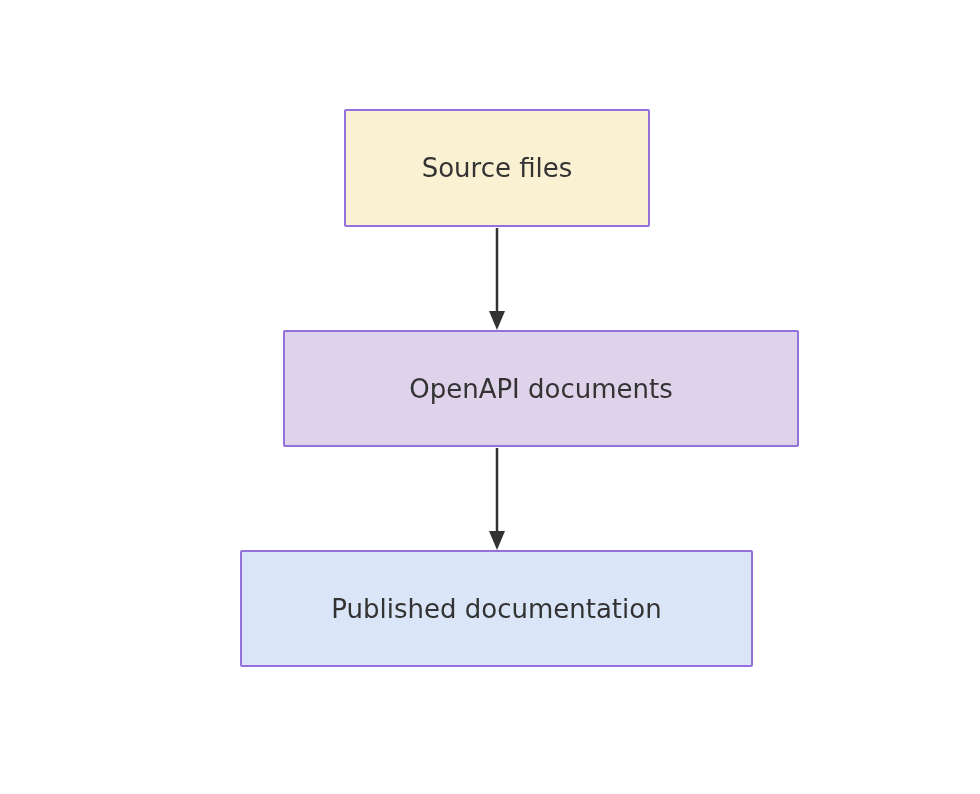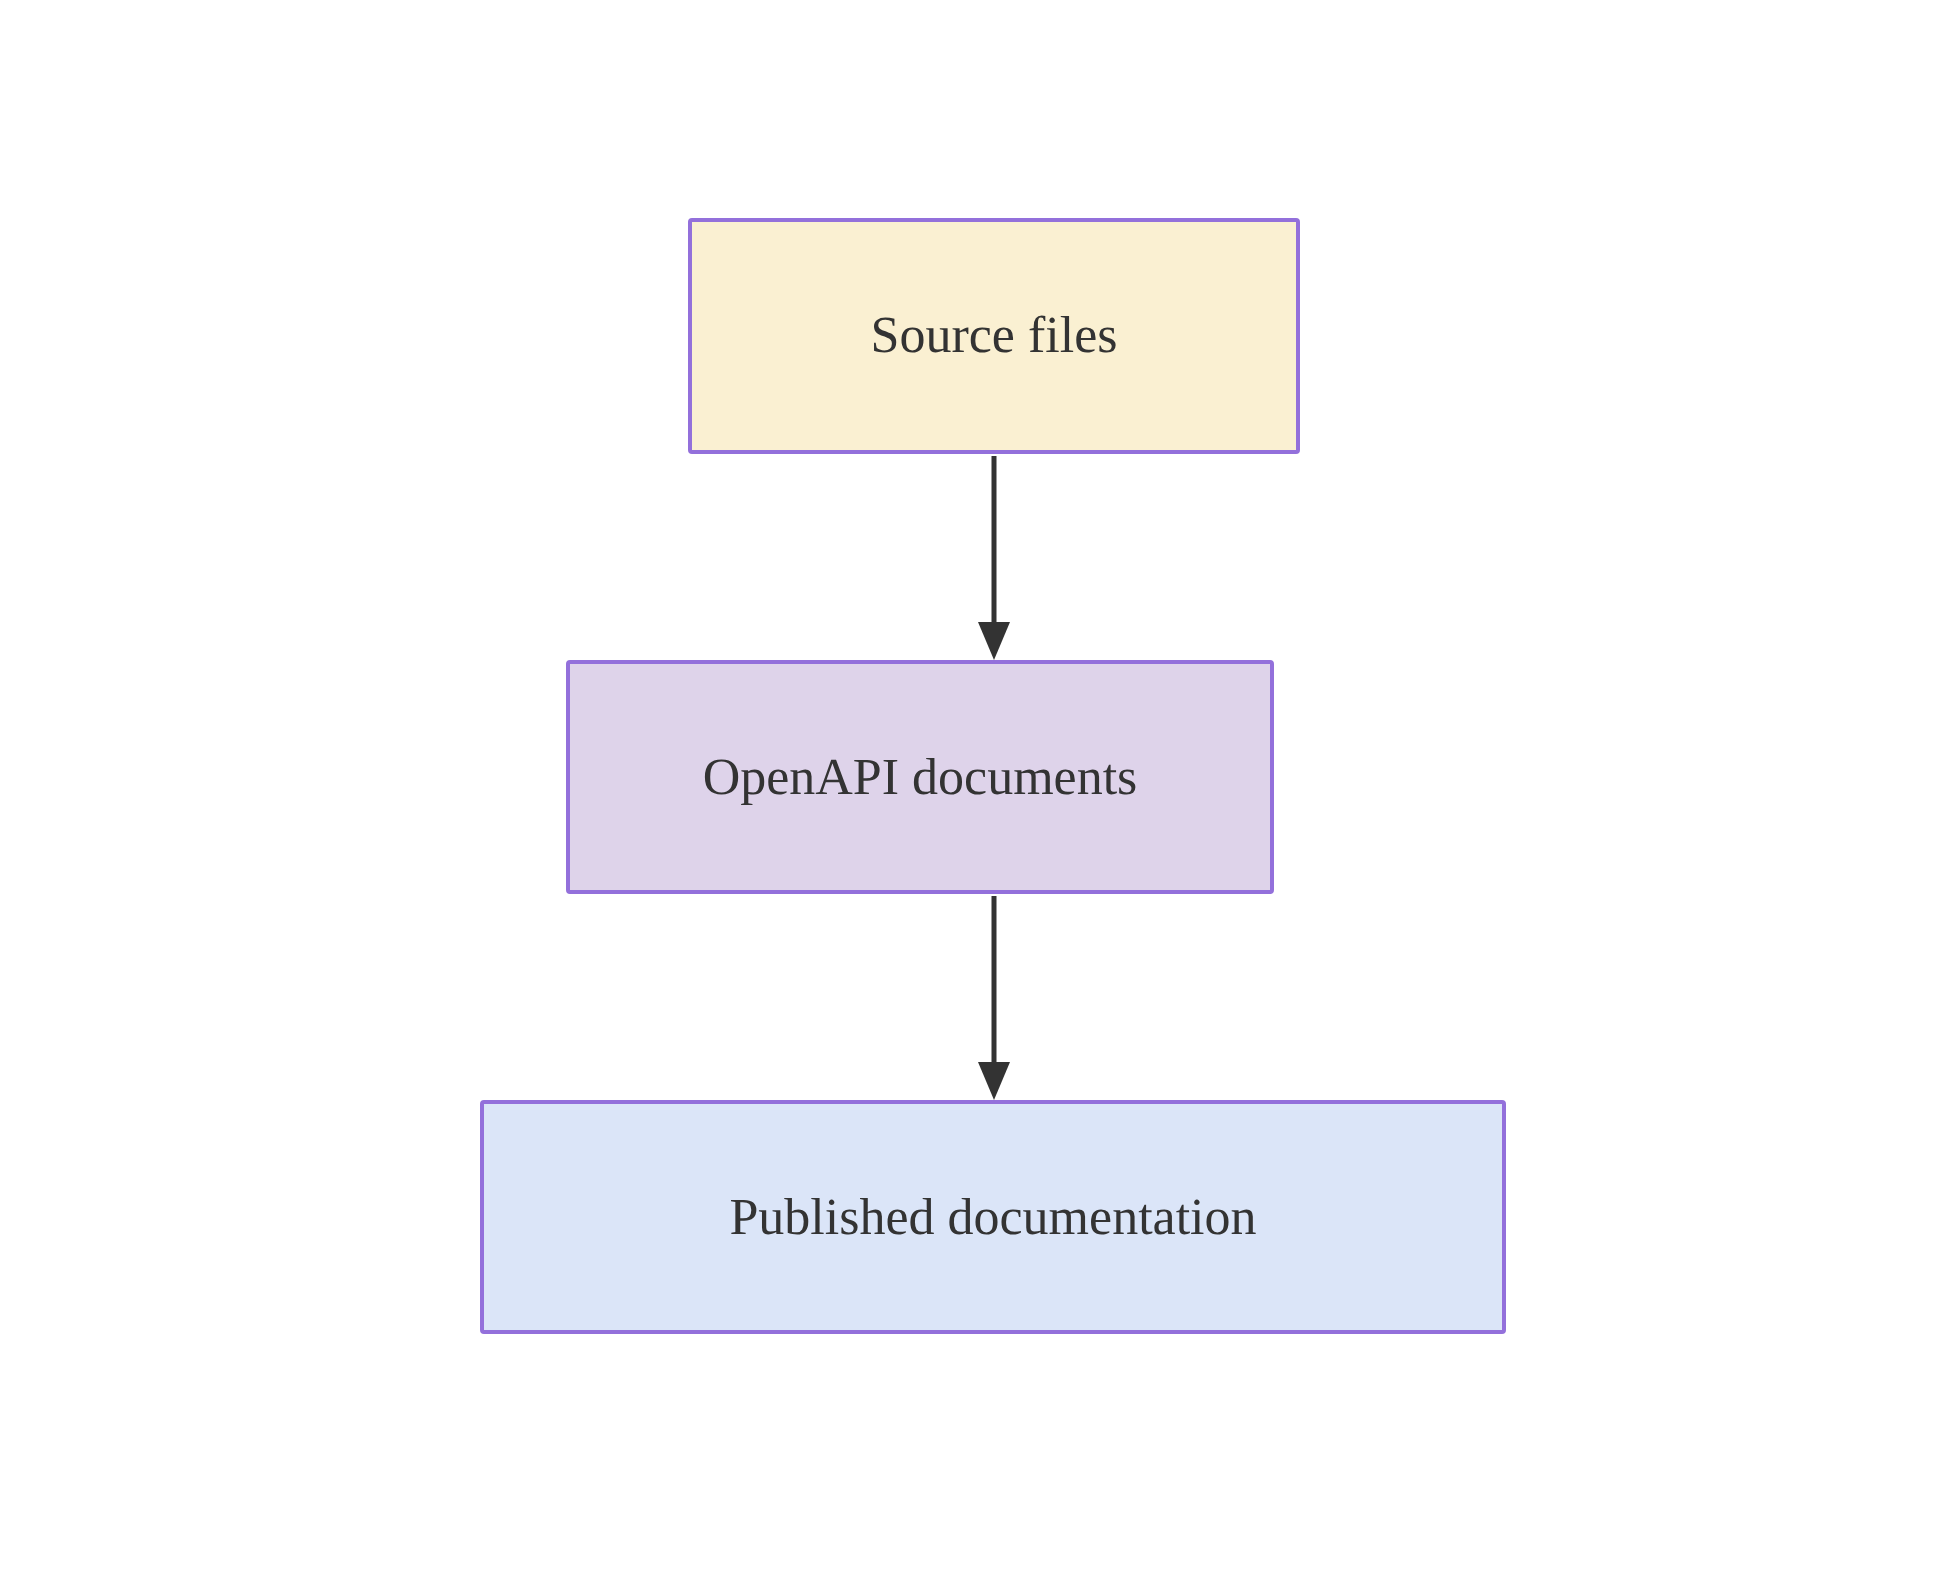--- a/index.html
+++ b/index.html
@@ -15,35 +15,34 @@
     overflow: hidden;
   }
   .node {
     position: absolute;
     box-sizing: border-box;
     border: 2px solid var(--node-border, #9370db);
     border-radius: 2px;
     display: flex;
     align-items: center;
     justify-content: center;
-    font-family: Liberation Serif, serif;
   }
   .node .node-label {
     font-size: 26px;
     color: var(--text, #333333);
     white-space: nowrap;
   }
   .node-source {
     left: 344px; top: 109px;
     width: 306px; height: 118px;
     background: var(--node-source-fill, #faf0d2);
   }
   .node-openapi {
     left: 283px; top: 330px;
-    width: 354px; height: 117px;
+    width: 516px; height: 117px;
     background: var(--node-openapi-fill, #ded3ea);
   }
   .node-published {
     left: 240px; top: 550px;
     width: 513px; height: 117px;
     background: var(--node-published-fill, #dbe5f8);
     text-align: center;
   }
   svg.edges {
     position: absolute;

